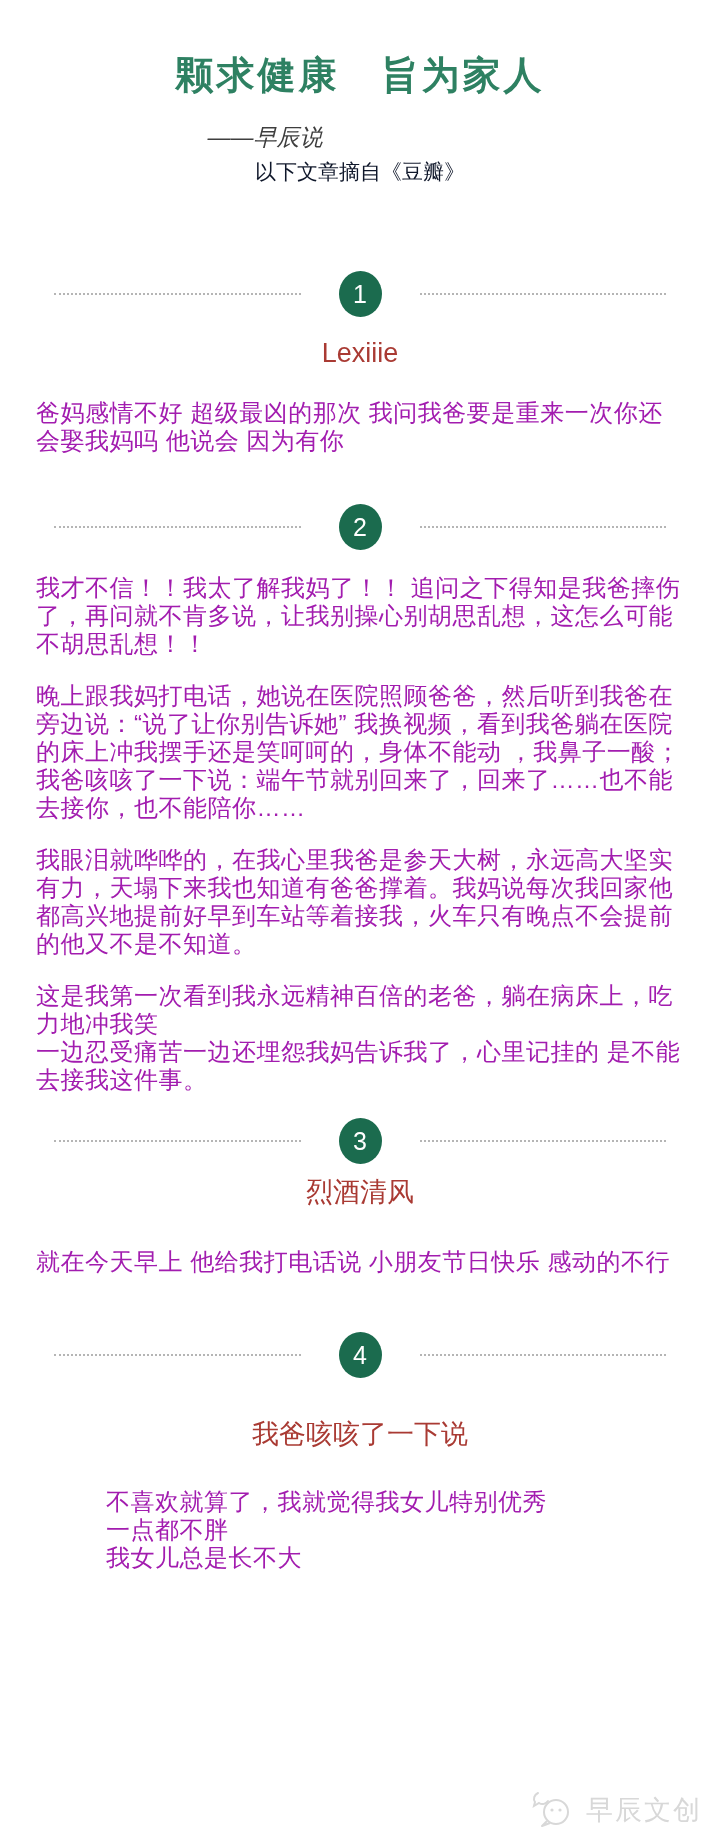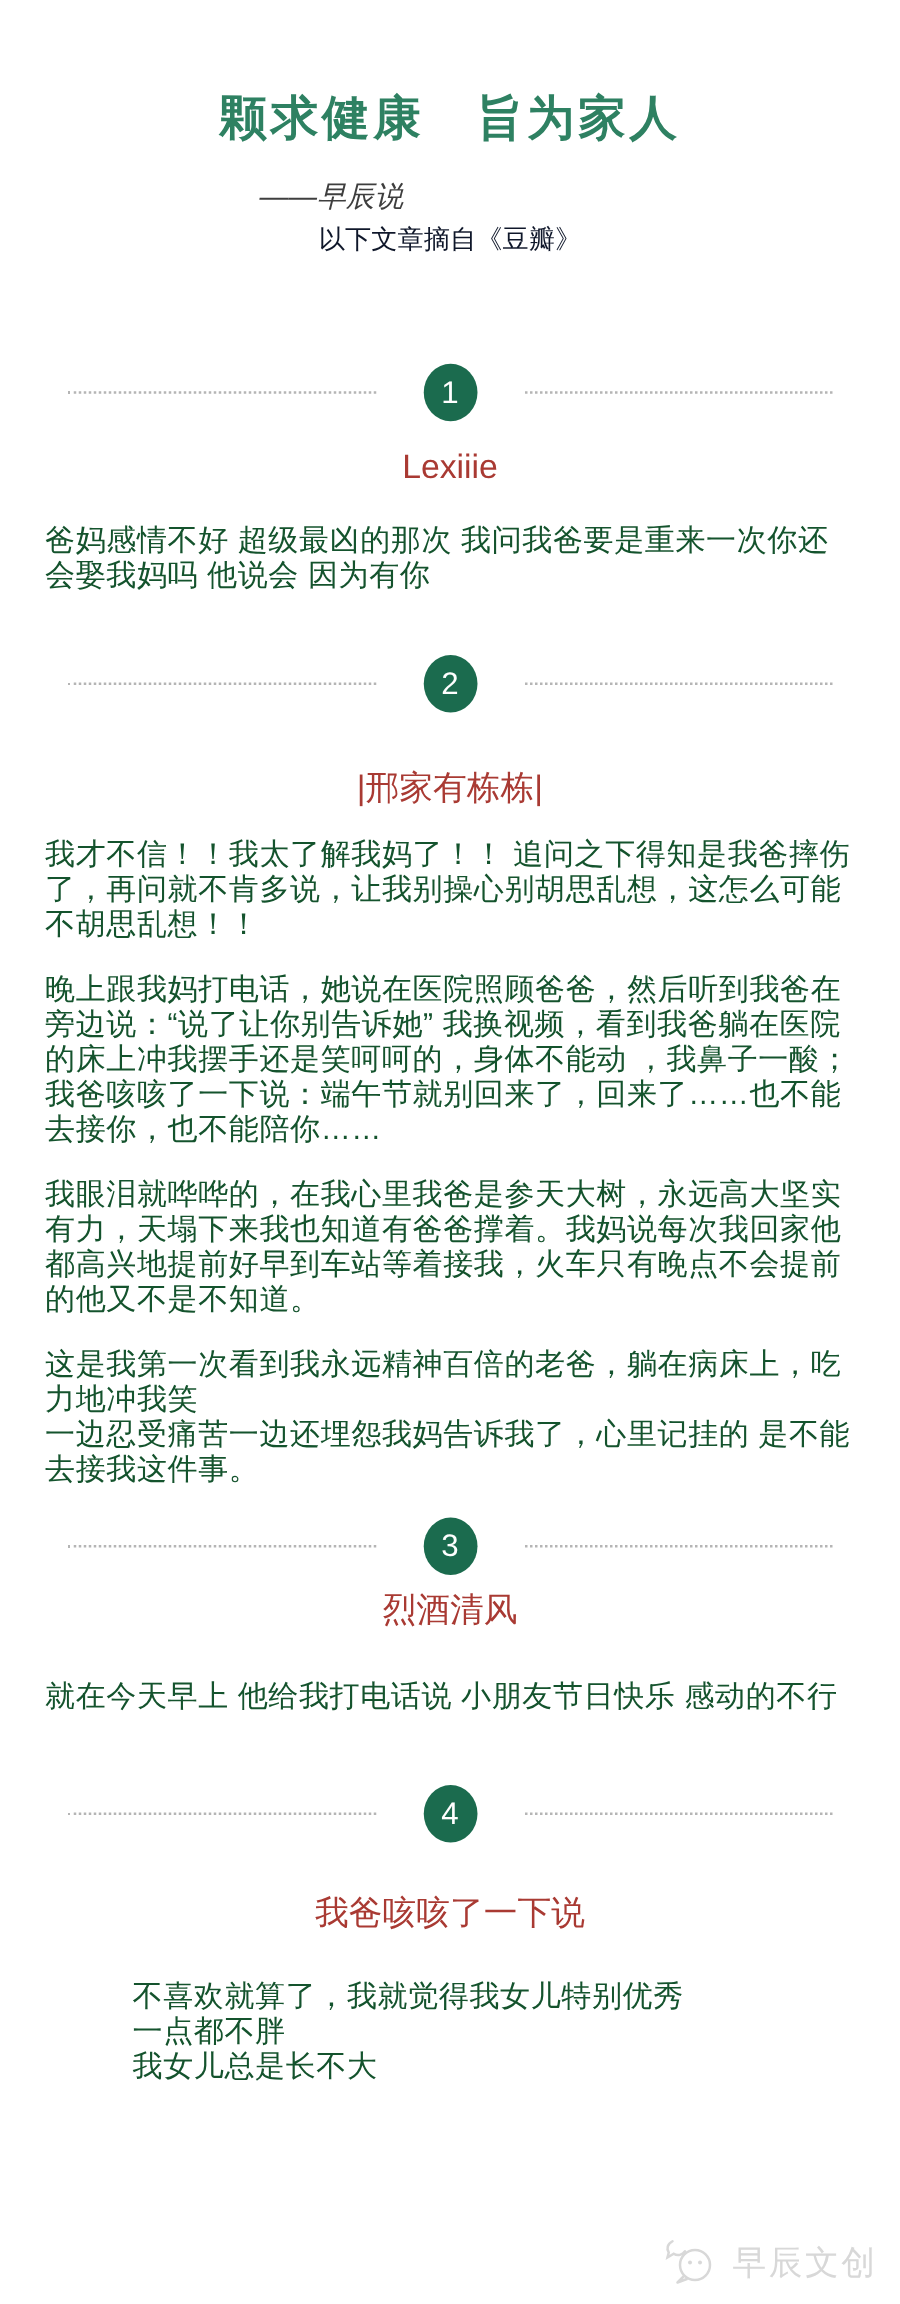--- a/index.html
+++ b/index.html
@@ -2,21 +2,21 @@
 <html lang="zh"><head>
 <meta charset="utf-8">
 <style>
   html,body{margin:0;padding:0;}
   body{
     width:720px;height:1843px;
     background:#ffffff;
     font-family:"Liberation Sans","DejaVu Sans",sans-serif;
     position:relative;overflow:hidden;
   }
-  .page{padding-top:72px;}
+  .page{padding-top:52px;}
   .title{
     text-align:center;
     color:#2e8162;
     font-size:38px;line-height:46px;
     font-weight:700;letter-spacing:3px;
     margin:0;
   }
   .attribution{
     text-align:center;padding-right:190px;
     font-size:23px;line-height:30px;color:#3e3e3e;
@@ -38,21 +38,21 @@
     background:#1b6b4e;color:#ffffff;
     font-size:25px;line-height:46px;text-align:center;
     margin:0 38px;
   }
   .author{
     text-align:center;color:#a93a33;
     font-size:27px;line-height:32px;font-weight:400;
     margin:0;
   }
   .para{
-    font-size:24px;line-height:28px;color:#14532d;
+    font-size:24px;line-height:28px;color:#a21caf;
     margin:0 36px;white-space:pre-line;
     letter-spacing:0.5px;
   }
   
   .m-div1{margin-top:86px;}
   .m-auth1{margin-top:20px;}
   .m-para1{margin-top:30px;}
   .m-div2{margin-top:49px;}
   .m-auth2{margin-top:44px;}
   .m-parafirst{margin-top:38px;}
@@ -88,21 +88,20 @@
     <h2 class="author m-auth1">Lexiiie</h2>
     <p class="para m-para1">爸妈感情不好 超级最凶的那次 我问我爸要是重来一次你还会娶我妈吗 他说会 因为有你</p>
   </section>
 
   <section>
     <div class="divider m-div2">
       <span class="dotline"></span>
       <span class="badge">2</span>
       <span class="dotline"></span>
     </div>
-    <h2 class="author m-auth2">|邢家有栋栋|</h2>
     <p class="para m-paranext">我才不信！！我太了解我妈了！！ 追问之下得知是我爸摔伤了，再问就不肯多说，让我别操心别胡思乱想，这怎么可能不胡思乱想！！</p>
     <p class="para m-paranext">晚上跟我妈打电话，她说在医院照顾爸爸，然后听到我爸在旁边说：“说了让你别告诉她” 我换视频，看到我爸躺在医院的床上冲我摆手还是笑呵呵的，身体不能动 ，我鼻子一酸；我爸咳咳了一下说：端午节就别回来了，回来了……也不能去接你，也不能陪你……</p>
     <p class="para m-paranext">我眼泪就哗哗的，在我心里我爸是参天大树，永远高大坚实有力，天塌下来我也知道有爸爸撑着。我妈说每次我回家他都高兴地提前好早到车站等着接我，火车只有晚点不会提前的他又不是不知道。</p>
     <p class="para m-paranext">这是我第一次看到我永远精神百倍的老爸，躺在病床上，吃力地冲我笑
 一边忍受痛苦一边还埋怨我妈告诉我了，心里记挂的 是不能去接我这件事。</p>
   </section>
 
   <section>
     <div class="divider m-div3">
       <span class="dotline"></span>

